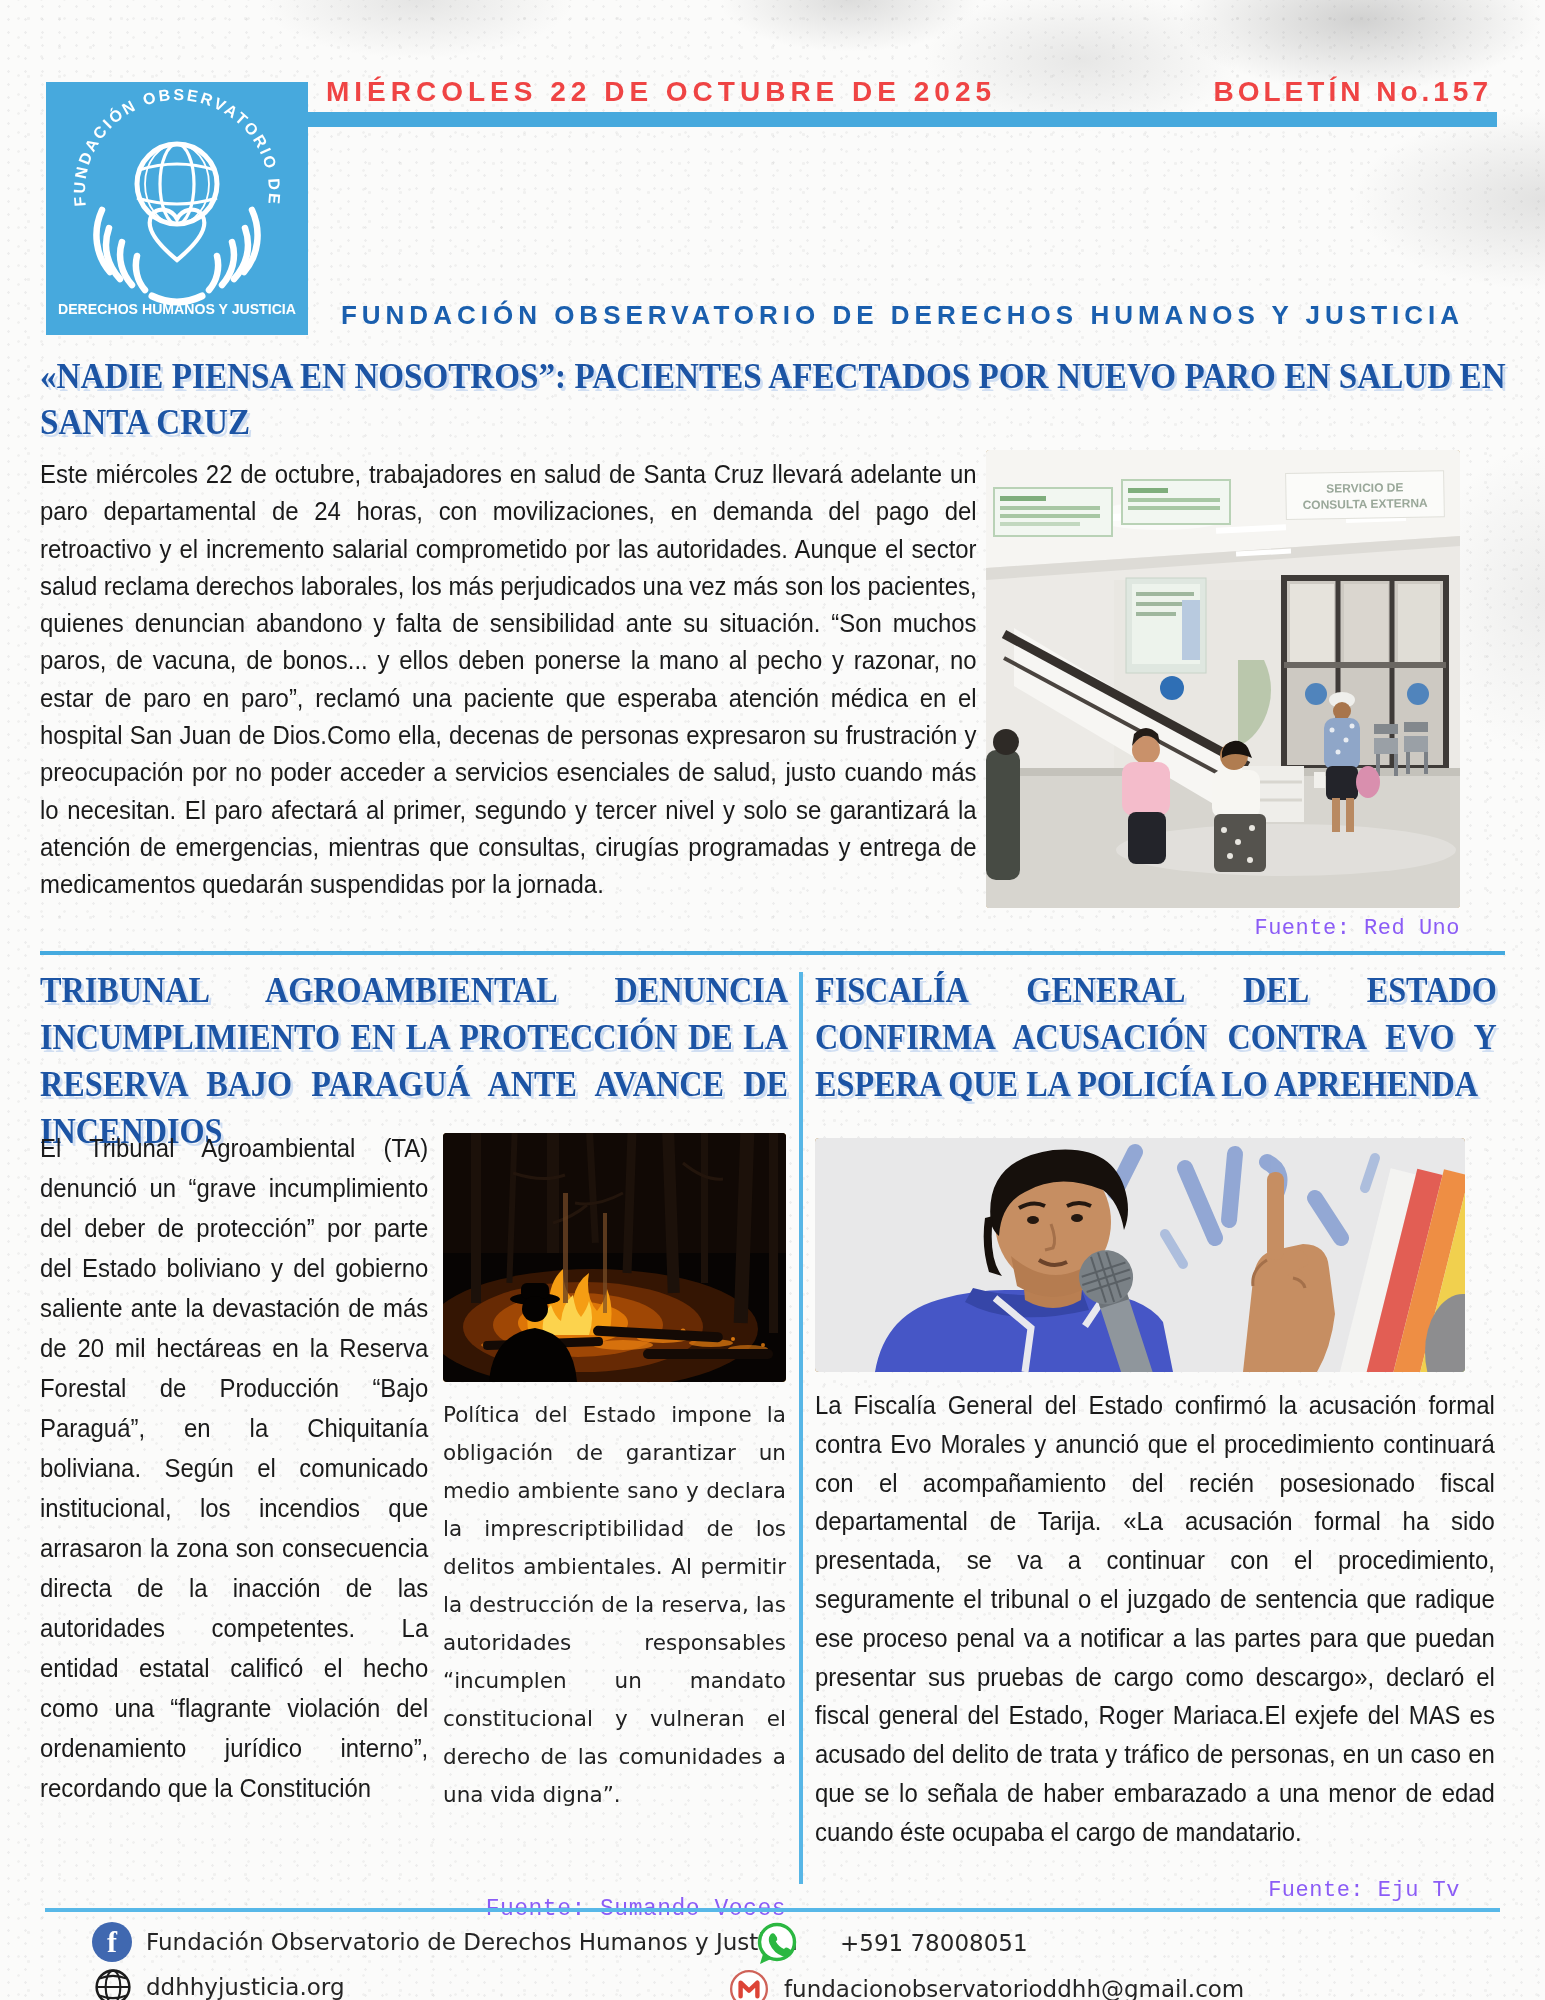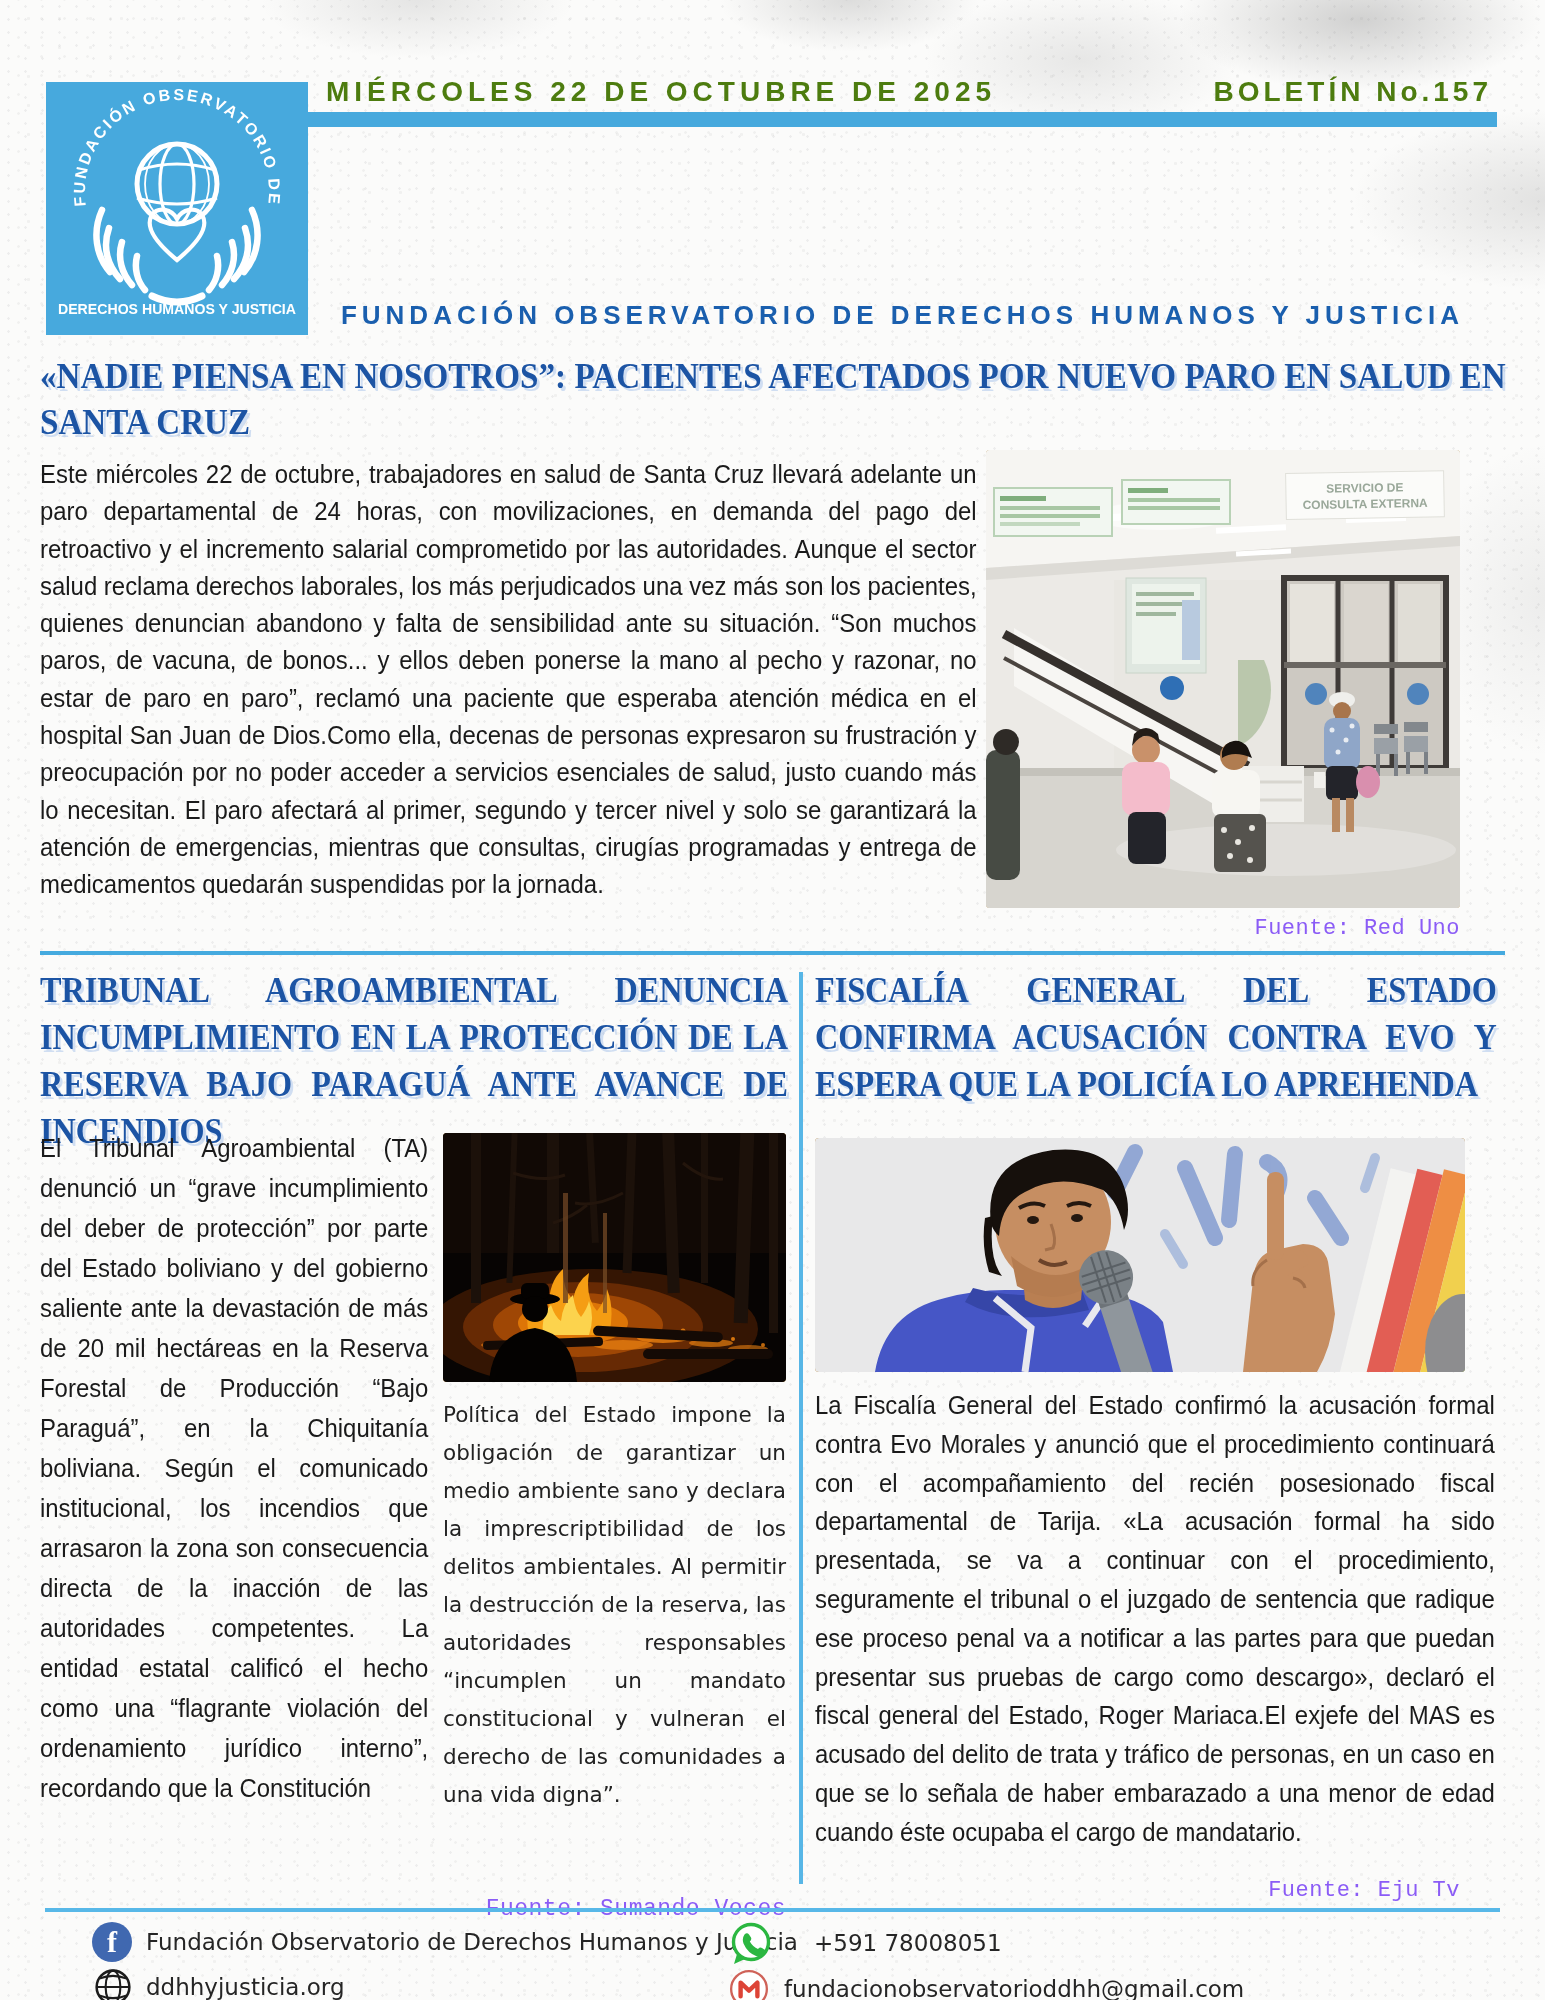--- a/index.html
+++ b/index.html
@@ -22,21 +22,21 @@
       radial-gradient(ellipse 200px 80px at 55% 0%, rgba(150,150,150,.30), transparent 65%),
       radial-gradient(ellipse 320px 150px at 100% 10%, rgba(150,150,150,.25), transparent 60%),
       radial-gradient(ellipse 240px 90px at 27% 0%, rgba(150,150,150,.22), transparent 65%),
       radial-gradient(ellipse 200px 260px at 100% 30%, rgba(150,150,150,.14), transparent 60%),
       radial-gradient(ellipse 260px 120px at 70% 3%, rgba(150,150,150,.20), transparent 60%);
   }
   .abs{position:absolute;z-index:2;}
   
   .logo-box{left:46px;top:82px;width:262px;height:253px;background:#47a9dd;}
   .date-row{left:326px;top:76px;width:1166px;display:flex;justify-content:space-between;align-items:baseline;
-    font-weight:bold;font-size:28px;letter-spacing:5px;color:#4d7c0f;white-space:nowrap;}
+    font-weight:bold;font-size:28px;letter-spacing:5px;color:#ef4444;white-space:nowrap;}
   .date-row .issue{letter-spacing:4px;}
   .strip{left:308px;top:112px;width:1189px;height:15px;background:#47a9dd;}
   .band{left:308px;top:132px;width:1189px;height:156px;background:#47a9dd;display:flex;align-items:center;justify-content:center;}
   .band .title{font-family:"Liberation Serif",serif;font-size:118px;color:#10182f;letter-spacing:4px;white-space:nowrap;transform:scaleX(.96);}
   .subtitle{left:308px;top:300px;width:1189px;text-align:center;font-weight:bold;font-size:26px;letter-spacing:5px;color:#1a5fae;white-space:nowrap;}
   
   .hl{font-family:"Liberation Serif",serif;font-weight:bold;color:#1c54a4;text-align:justify;
       text-shadow:3px 3px 0 rgba(130,170,225,.35);transform:scaleX(.92);transform-origin:0 0;}
   .hl1{left:40px;top:353px;width:1593px;font-size:36px;line-height:46px;}
   .hl2{left:40px;top:967px;width:813px;font-size:35px;line-height:47px;}
@@ -59,21 +59,21 @@
   .photo2{left:443px;top:1133px;width:343px;height:249px;}
   .photo3{left:815px;top:1138px;width:650px;height:234px;}
   
   .hdiv1{left:40px;top:951px;width:1465px;height:4px;background:#45aadf;}
   .vdiv{left:799px;top:972px;width:4px;height:912px;background:#57b6e6;}
   .hdiv2{left:45px;top:1908px;width:1455px;height:4px;background:#58b8e8;}
   
   .foot-item{display:flex;align-items:center;gap:14px;font-family:"DejaVu Sans",sans-serif;font-size:23px;color:#252525;white-space:nowrap;}
   .f1{left:92px;top:1922px;}
   .f2{left:94px;top:1968px;}
-  .f3{left:728px;top:1920px;gap:40px;}
+  .f3{left:754px;top:1920px;gap:40px;}
   .f4{left:728px;top:1968px;}
   .fb-badge{width:40px;height:40px;border-radius:50%;background:#4068b0;display:flex;align-items:center;justify-content:center;
     color:#fff;font-family:"Liberation Serif",serif;font-weight:bold;font-size:30px;line-height:1;}
   .logo-box svg{display:block;}
 </style>
 </head>
 <body>
 
 <div id="page">
   <div class="mottle"></div>

